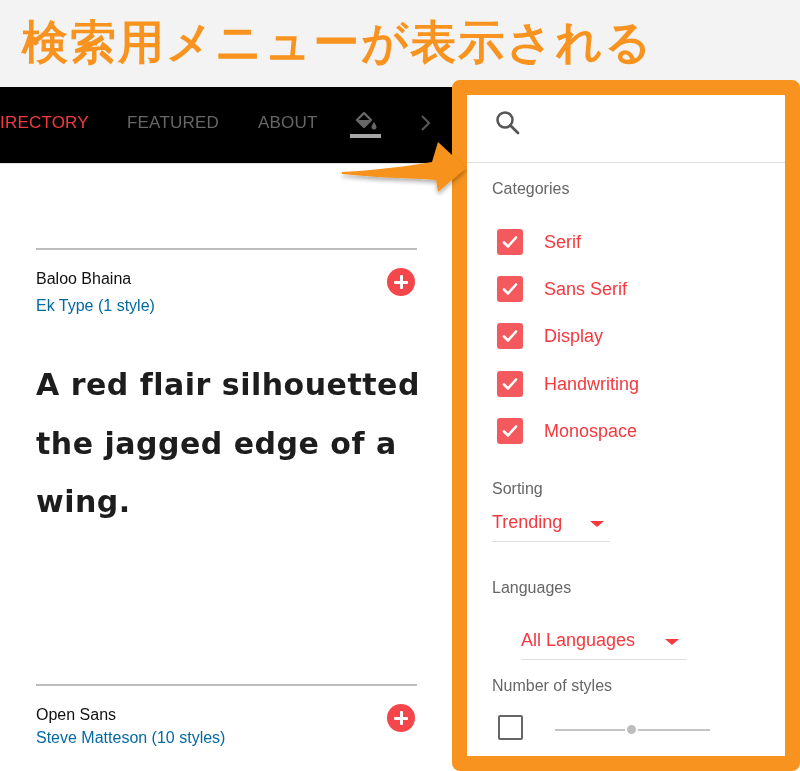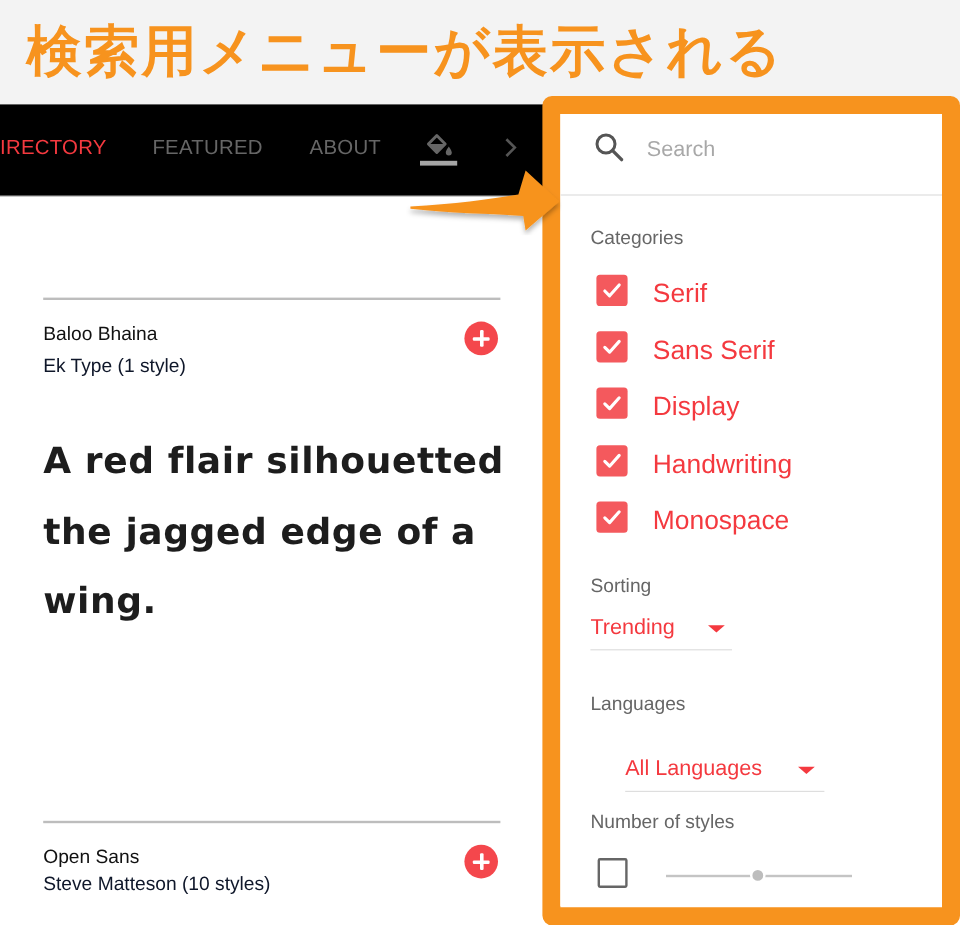--- a/index.html
+++ b/index.html
@@ -10,39 +10,39 @@
   .banner-title { position: absolute; left: 22px; top: 12px; font-family: "DejaVu Sans", sans-serif; font-weight: bold; font-size: 46px; letter-spacing: 2px; color: #f7931e; white-space: nowrap; }
 
   .nav { position: absolute; left: 0; top: 87px; width: 455px; height: 77px; background: #000000; border-bottom: 1px solid #dedede; }
   .nav-tab { position: absolute; top: 26px; font-size: 17px; color: #666; letter-spacing: 0.2px; cursor: pointer; }
   .nav-tab.active { color: #f4393f; }
   .nav-icon { position: absolute; cursor: pointer; }
 
   .content { position: absolute; left: 0; top: 164px; width: 455px; height: 607px; background: #fff; }
   .card-divider { position: absolute; left: 36px; width: 381px; height: 2px; background: #bdbdbd; }
   .font-name { position: absolute; left: 36px; font-size: 16px; color: #111; }
-  .font-meta { position: absolute; left: 36px; font-size: 16px; color: #0f172a; }
+  .font-meta { position: absolute; left: 36px; font-size: 16px; color: #0369a1; }
   .add-btn { position: absolute; left: 387px; width: 28px; height: 28px; border-radius: 50%; background: #f4474c; cursor: pointer; }
   .add-btn::before, .add-btn::after { content: ""; position: absolute; background: #fff; border-radius: 1px; }
   .add-btn::before { left: 7px; top: 12.5px; width: 14px; height: 3px; }
   .add-btn::after { left: 12.5px; top: 7px; width: 3px; height: 14px; }
   .sample { position: absolute; left: 36px; top: 192px; width: 400px; font-family: "DejaVu Sans", sans-serif; font-weight: bold; font-size: 30px; line-height: 58.5px; color: #1d1d1d; letter-spacing: 0.5px; }
 
   .panel-frame { position: absolute; left: 452px; top: 80px; width: 348px; height: 691px; border: 15px solid #f7931e; border-radius: 8px; background: #fff; }
   .panel { position: absolute; left: 467px; top: 95px; width: 318px; height: 660px; background: #fff; overflow: hidden; }
   .search-row { position: absolute; left: 0; top: 0; width: 318px; height: 68px; border-bottom: 1px solid #dedede; }
   .search-icon { position: absolute; left: 27px; top: 14px; }
   .search-input { position: absolute; left: 72px; top: 16px; width: 230px; height: 26px; border: none; outline: none; font-family: "Liberation Sans", sans-serif; font-size: 18px; color: #333; background: transparent; }
   .search-input::placeholder { color: #a8a8a8; }
 
   .section-label { position: absolute; left: 25px; font-size: 16px; color: #666; }
   .cat-item { position: absolute; left: 30px; height: 28px; width: 250px; cursor: pointer; }
   .cb { position: absolute; left: 0; top: 0; width: 26px; height: 26px; background: #f4595d; border-radius: 3px; }
   .cb svg { position: absolute; left: 4px; top: 4px; }
-  .cat-label { position: absolute; left: 47px; top: 3px; font-size: 22px; color: #f4393f; }
+  .cat-label { position: absolute; left: 47px; top: 3px; font-size: 18px; color: #f4393f; }
 
   .select { position: absolute; left: 25px; cursor: pointer; border-bottom: 1px solid #dedede; height: 33px; }
   .select-value { position: absolute; left: 0; top: 3px; font-size: 18px; color: #f4393f; white-space: nowrap; }
   .caret { position: absolute; top: 12px; width: 0; height: 0; border-left: 7px solid transparent; border-right: 7px solid transparent; border-top: 6px solid #f4393f; }
 
   .styles-cb { position: absolute; left: 31px; top: 620px; width: 25px; height: 25px; border: 2px solid #666; border-radius: 2px; background: #fff; cursor: pointer; }
   .slider-track { position: absolute; left: 89px; top: 634px; width: 155px; height: 2px; background: #c4c4c4; }
   .slider-thumb { position: absolute; left: 163px; top: 628px; width: 13px; height: 13px; border-radius: 50%; background: #bdbdbd; border: 2px solid #fff; box-shadow: 0 0 0 0 #fff; cursor: pointer; }
 
   .arrow { position: absolute; left: 338px; top: 136px; }
@@ -89,24 +89,23 @@
 <div class="panel-frame"></div>
 
 <div class="panel">
   <div class="search-row">
     <span class="search-icon">
       <svg width="28" height="28" viewBox="0 0 28 28">
         <circle cx="11" cy="11" r="7.5" fill="none" stroke="#555" stroke-width="2.5"></circle>
         <path d="M16.5 16.5 L24 24" stroke="#555" stroke-width="2.8" stroke-linecap="round"></path>
       </svg>
     </span>
-    <input class="search-input" type="text" placeholder="Search" style="">
   </div>
 
-  <div class="section-label" style="top:95px;">Categories</div>
+  <div class="section-label" style="top:85px;">Categories</div>
 
   <div class="cat-item" style="top:134px;">
     <span class="cb">
         <svg width="18" height="18" viewBox="0 0 18 18">
           <path d="M3 9.5 L7 13.5 L15 4.5" fill="none" stroke="#fff" stroke-width="2.6" stroke-linecap="round" stroke-linejoin="round"></path>
         </svg>
       </span>
     <span class="cat-label">Serif</span>
   </div>
   <div class="cat-item" style="top:228px;">

